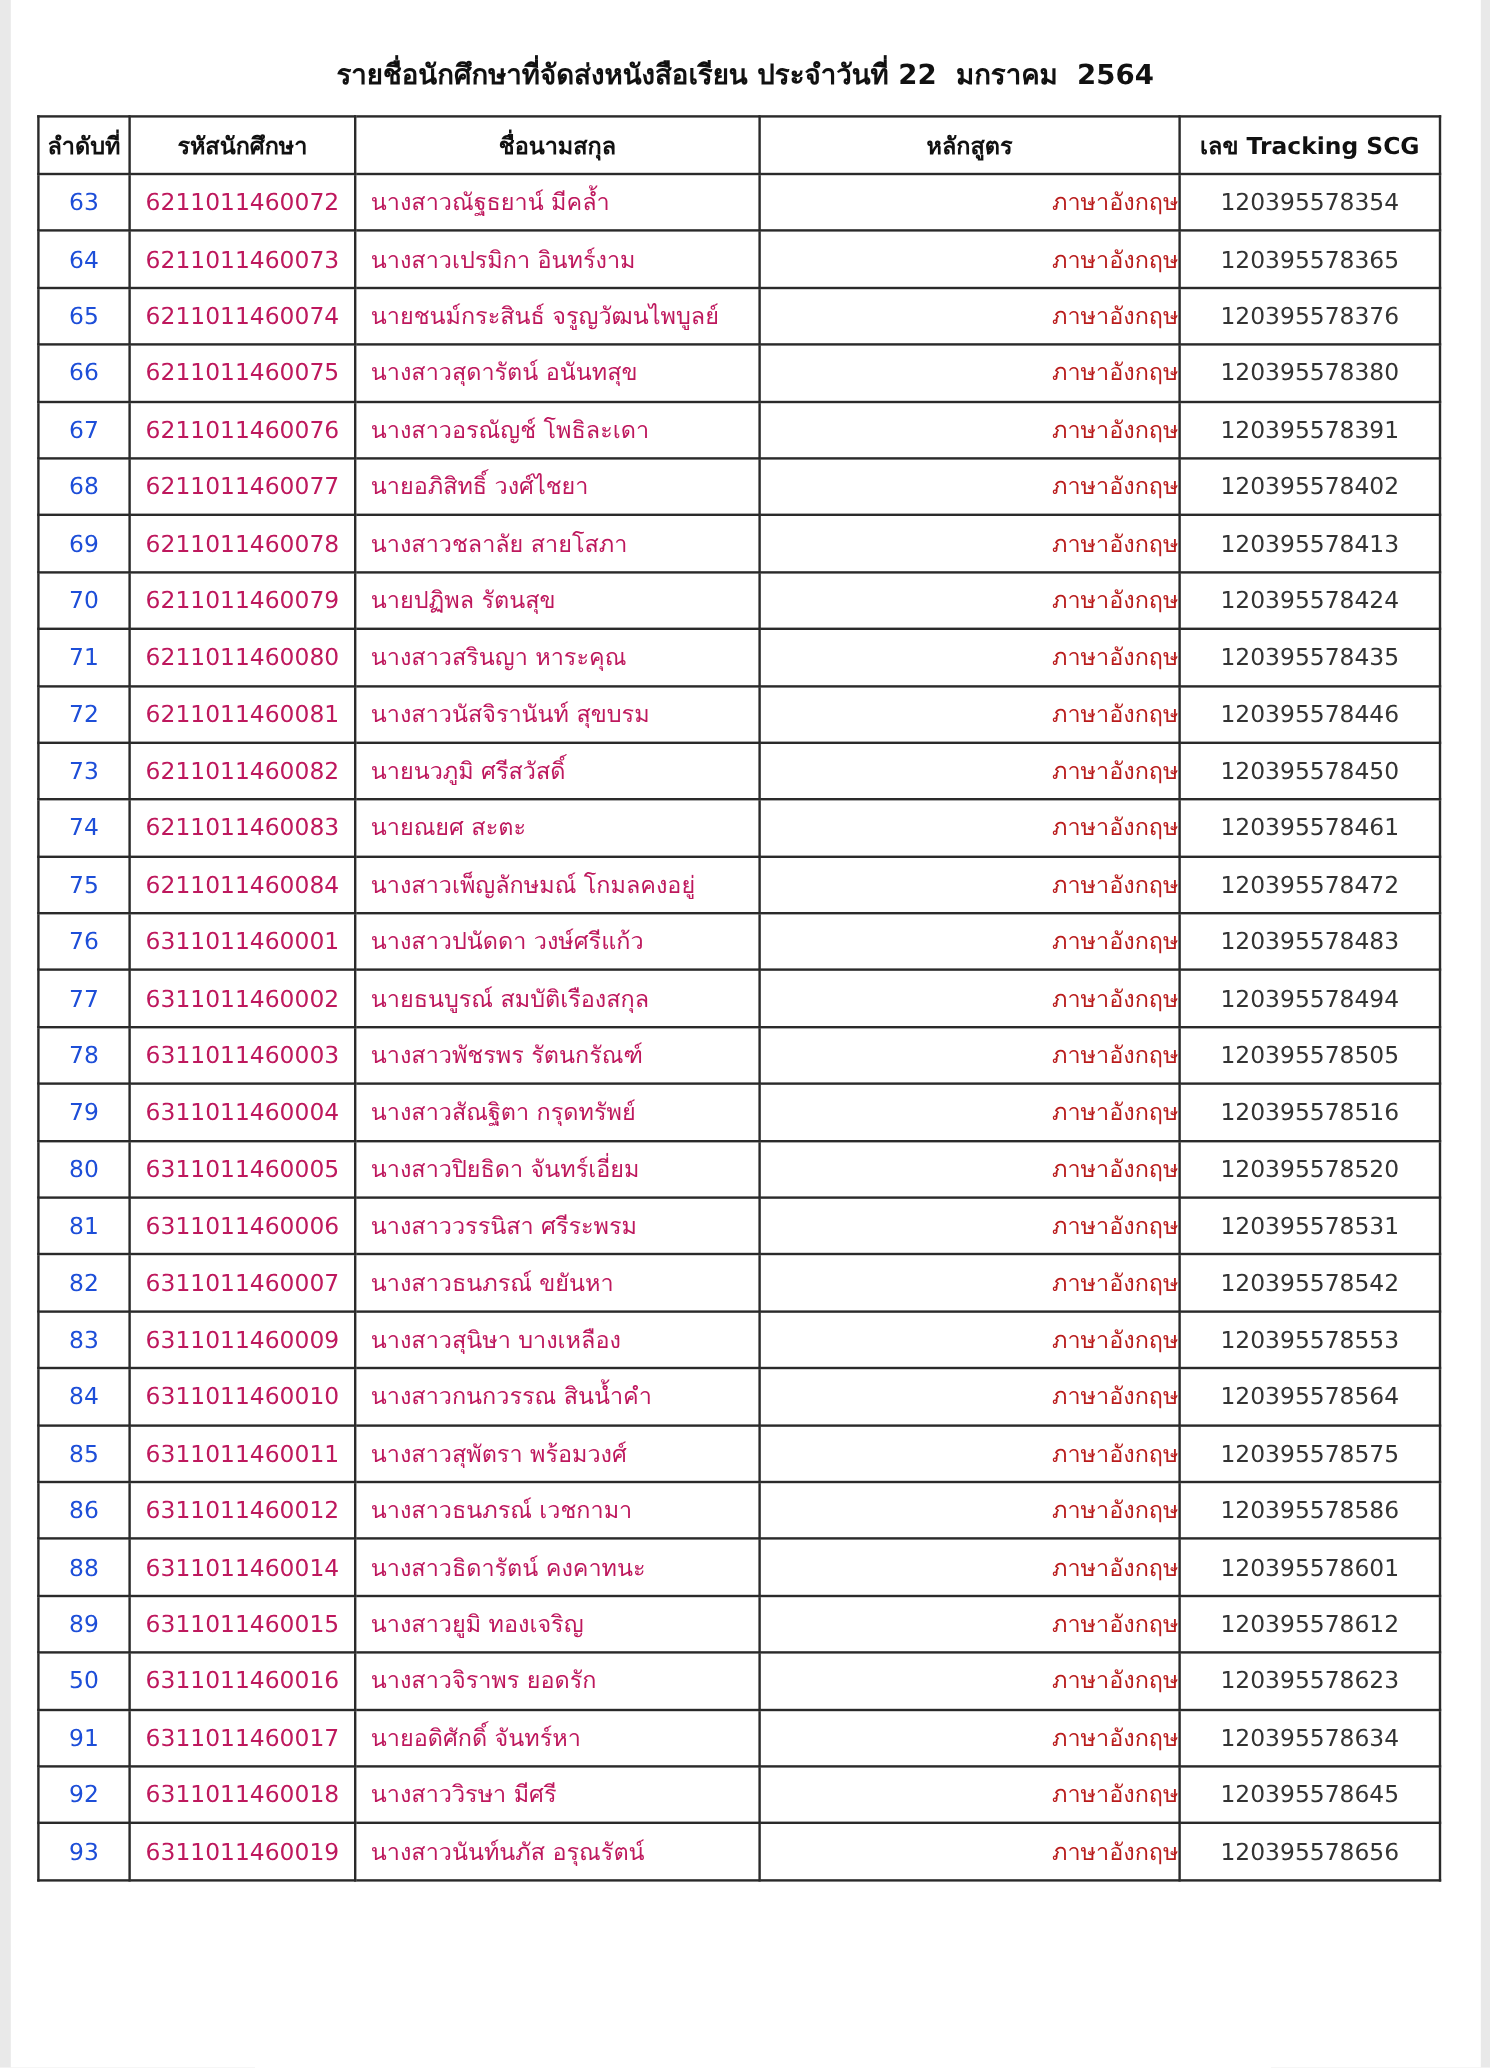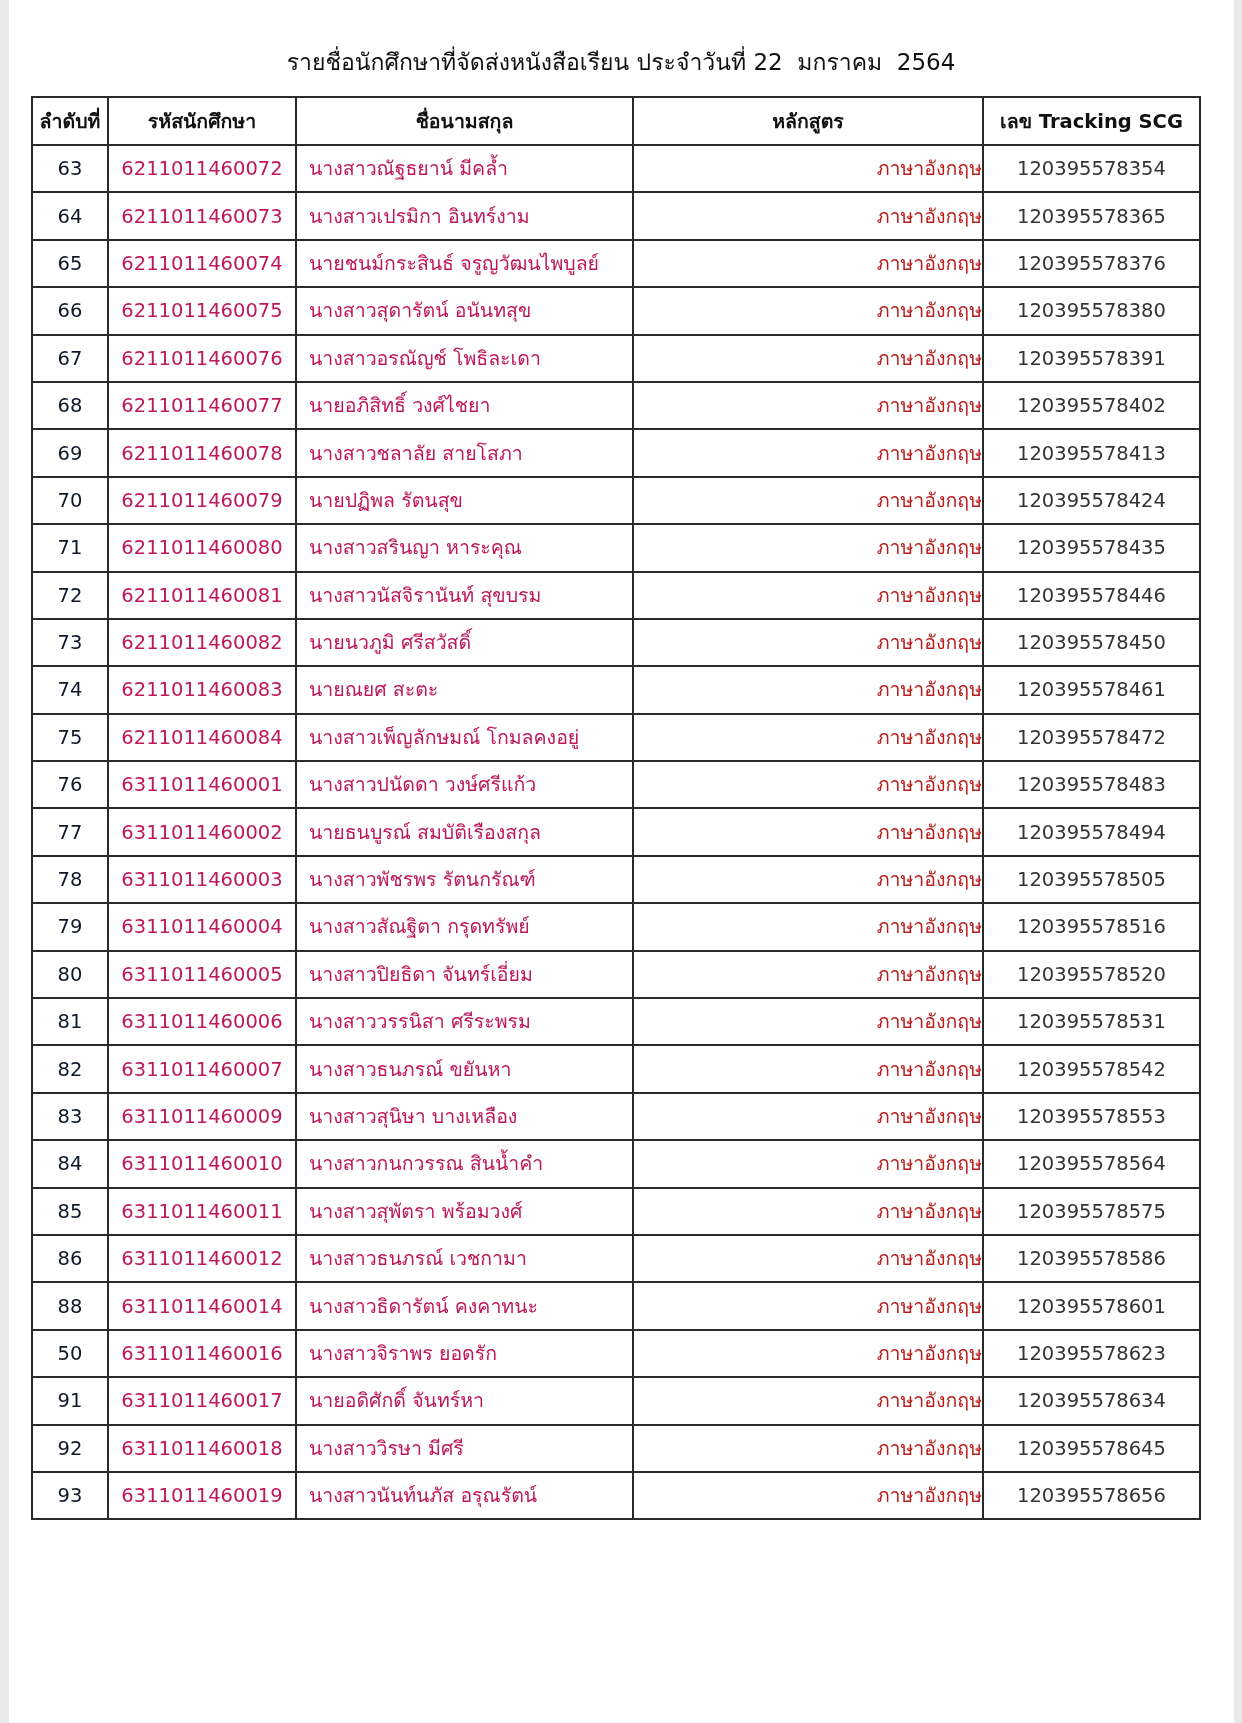--- a/index.html
+++ b/index.html
@@ -23,21 +23,21 @@
       height: 1723px;
       background: #ffffff;
     }
     .title {
       position: absolute;
       left: 0;
       top: 44px;
       width: 1242px;
       text-align: center;
       font-size: 23px;
-      font-weight: normal;
+      font-weight: bold;
       color: #111;
       letter-spacing: 0px;
       white-space: pre;
     }
     table.roster {
       position: absolute;
       left: 31px;
       top: 96px;
       width: 1168px;
       border-collapse: collapse;
@@ -54,21 +54,21 @@
       overflow: hidden;
     }
     table.roster th {
       height: 46px;
       font-weight: bold;
       text-align: center;
       color: #111;
       font-size: 19.5px;
       border-radius: 21px;
     }
-    table.roster td.c-no { text-align: center; color: #0f172a; }
+    table.roster td.c-no { text-align: center; color: #1d4ed8; }
     table.roster td.c-id { text-align: center; color: #be185d; }
     table.roster td.c-name { text-align: left; padding-left: 12px; color: #be185d; }
     table.roster td.c-prog { text-align: right; padding-left: 2px; color: #b91c1c; }
     table.roster td.c-track { text-align: center; color: #333; }
     col.w-no { width: 76px; }
     col.w-id { width: 188px; }
     col.w-name { width: 337px; }
     col.w-prog { width: 350px; }
     col.w-track { width: 217px; }
   </style>
@@ -266,20 +266,27 @@
         <td class="c-track">120395578586</td>
       </tr>
       <tr>
         <td class="c-no">88</td>
         <td class="c-id">6311011460014</td>
         <td class="c-name">นางสาวธิดารัตน์ คงคาทนะ</td>
         <td class="c-prog">ภาษาอังกฤษ</td>
         <td class="c-track">120395578601</td>
       </tr>
       <tr>
+        <td class="c-no">89</td>
+        <td class="c-id">6311011460015</td>
+        <td class="c-name">นางสาวยูมิ ทองเจริญ</td>
+        <td class="c-prog">ภาษาอังกฤษ</td>
+        <td class="c-track">120395578612</td>
+      </tr>
+      <tr>
         <td class="c-no">50</td>
         <td class="c-id">6311011460016</td>
         <td class="c-name">นางสาวจิราพร ยอดรัก</td>
         <td class="c-prog">ภาษาอังกฤษ</td>
         <td class="c-track">120395578623</td>
       </tr>
       <tr>
         <td class="c-no">91</td>
         <td class="c-id">6311011460017</td>
         <td class="c-name">นายอดิศักดิ์ จันทร์หา</td>

